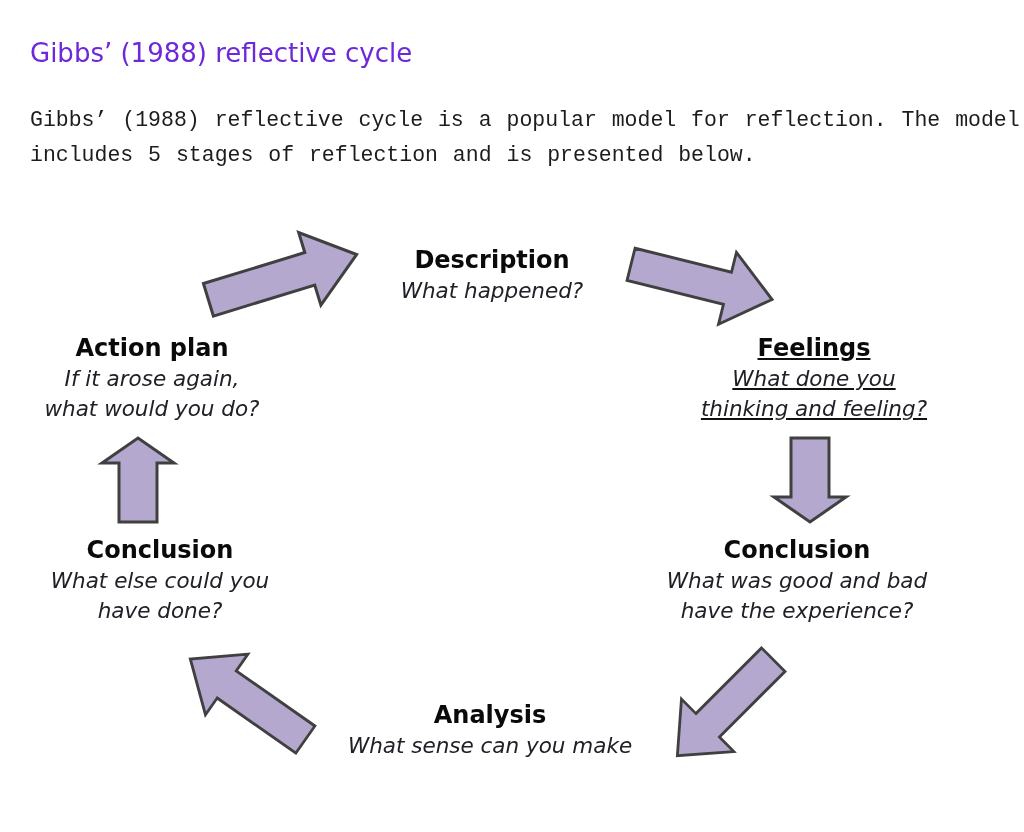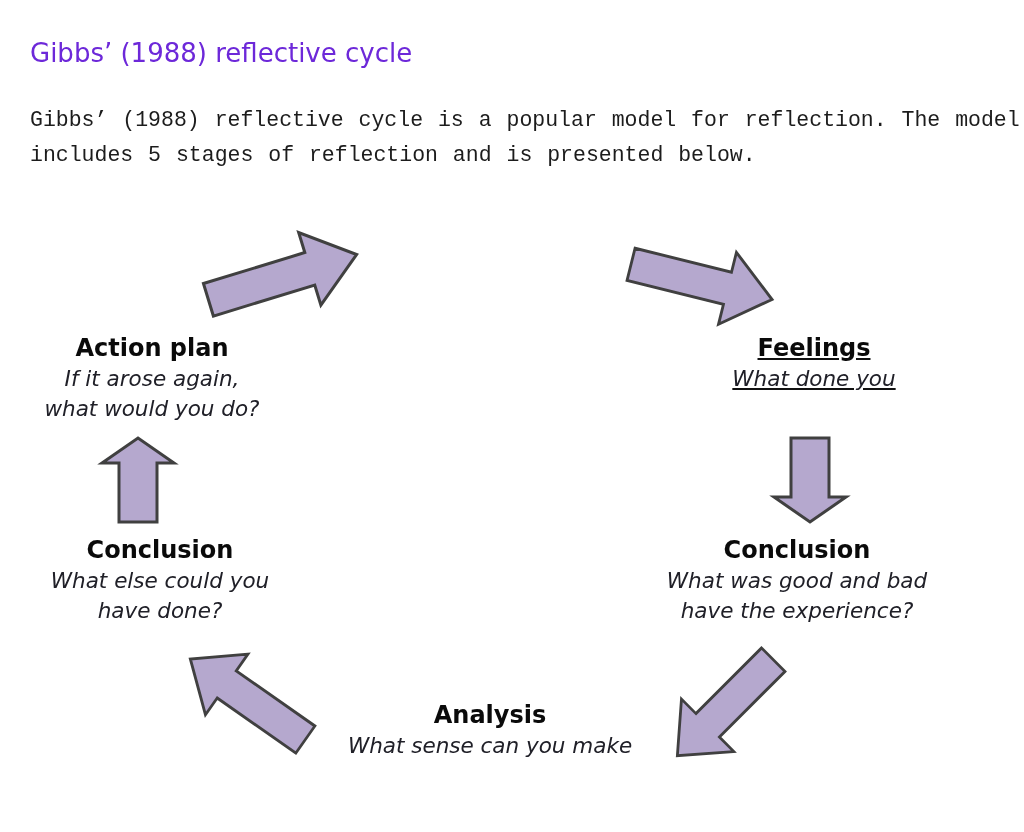--- a/index.html
+++ b/index.html
@@ -71,24 +71,29 @@
 
 <div class="page">
 
   <div class="doc-title">Gibbs’ (1988) reflective cycle</div>
 
   <div class="intro">
     <div class="intro-line">Gibbs’ (1988) reflective cycle is a popular model for reflection. The model</div>
     <div class="intro-line">includes 5 stages of reflection and is presented below.</div>
   </div>
 
+  <div class="stage" id="stage-description">
+    <div class="stage-name">Description</div>
+    <div class="stage-q">What happened?</div>
+  </div>
 
   <div class="stage" id="stage-feelings">
     <div class="stage-name">Feelings</div>
     <div class="stage-q">What done you</div>
+    <div class="stage-q">thinking and feeling?</div>
   </div>
 
   <div class="stage" id="stage-evaluation">
     <div class="stage-name">Conclusion</div>
     <div class="stage-q">What was good and bad</div>
     <div class="stage-q">have the experience?</div>
   </div>
 
   <div class="stage" id="stage-analysis">
     <div class="stage-name">Analysis</div>

